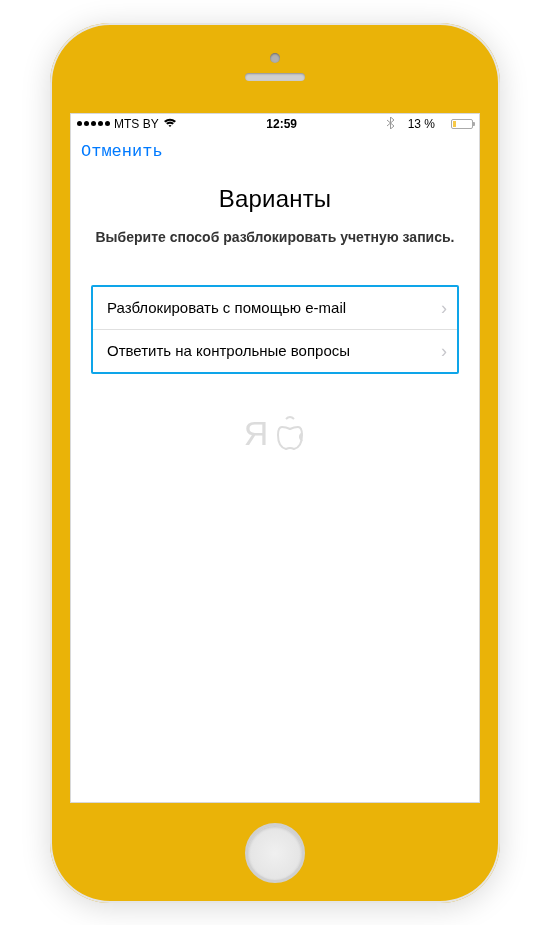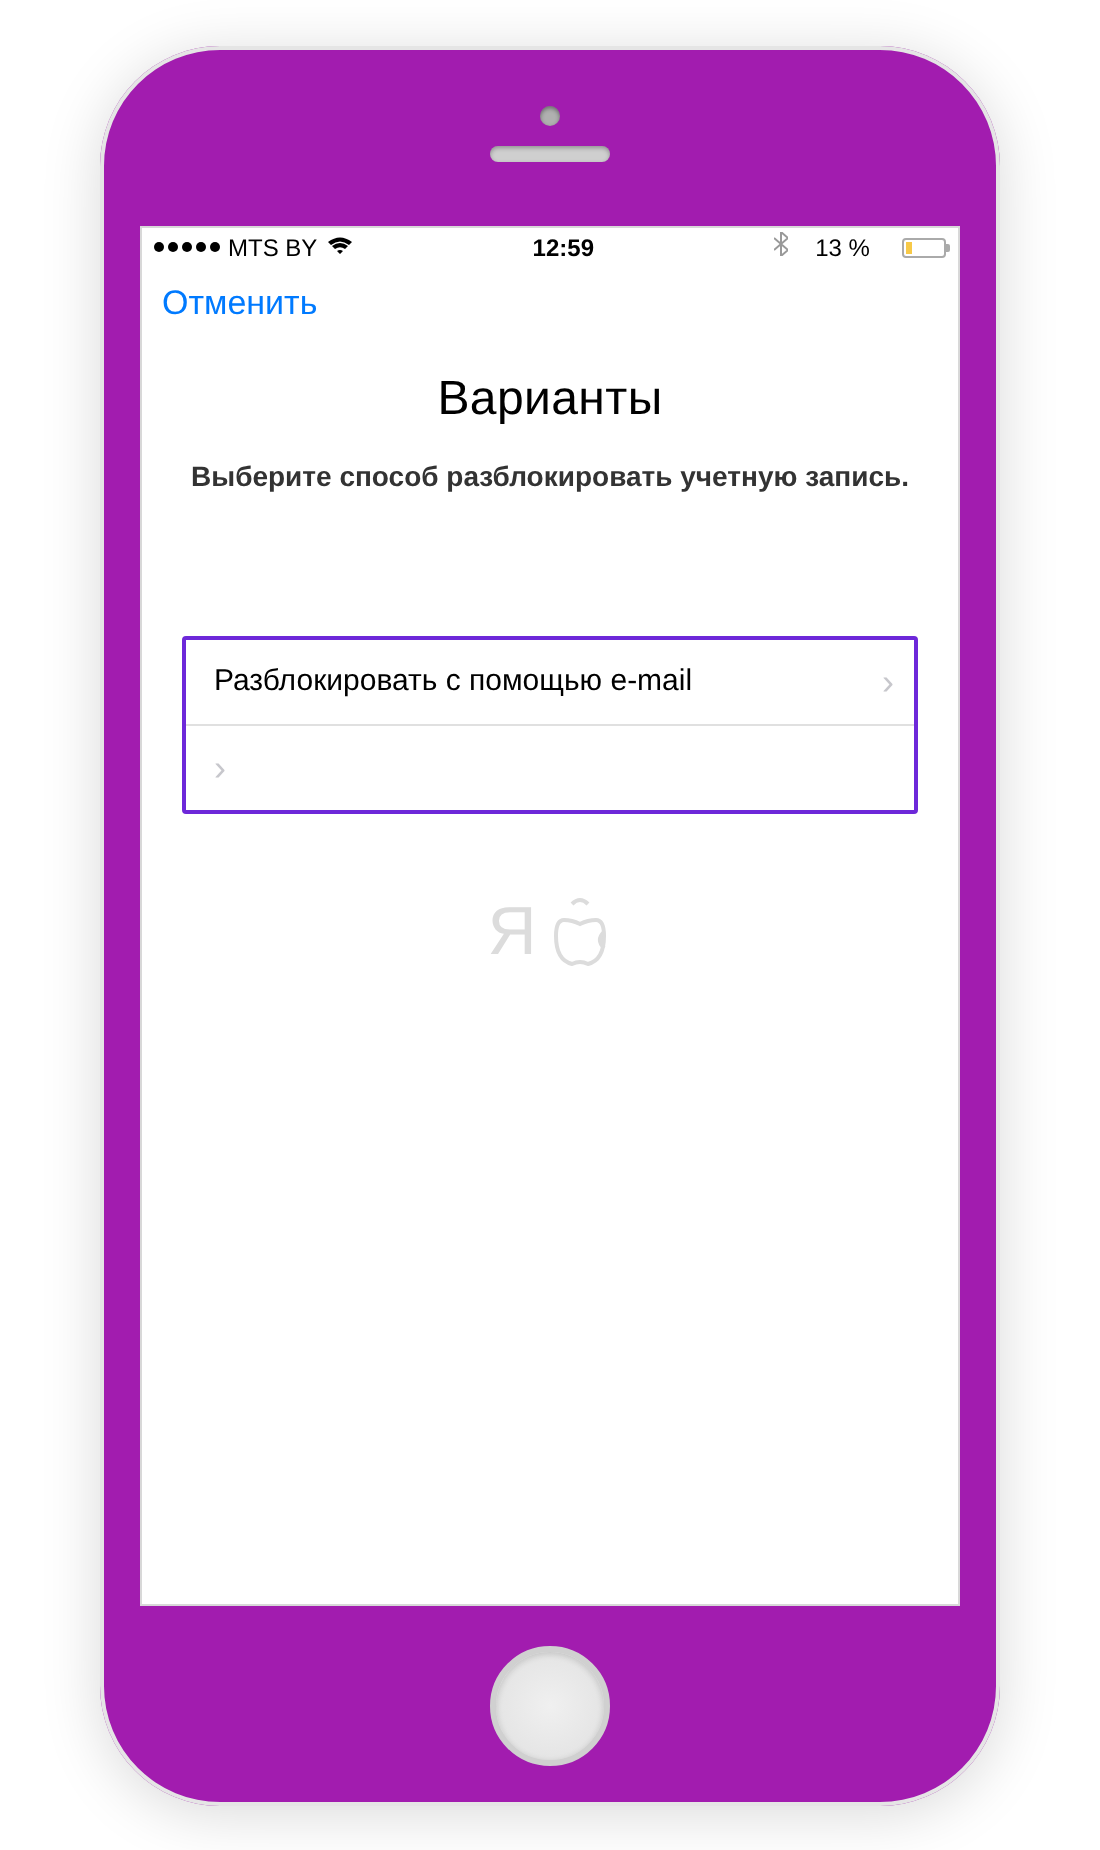--- a/index.html
+++ b/index.html
@@ -8,21 +8,21 @@
       height: 925px;
       background: #ffffff;
       font-family: -apple-system, "Helvetica Neue", Helvetica, Arial, sans-serif;
       display: flex;
       align-items: center;
       justify-content: center;
     }
     .phone-frame {
       width: 450px;
       height: 880px;
-      background: #a21caf;
+      background: #eab308;
       border-radius: 60px;
       box-shadow: 0 4px 30px rgba(0,0,0,0.15), inset 0 0 0 2px #e5e5e5;
       position: relative;
       padding: 90px 20px 100px 20px;
     }
     .speaker {
       position: absolute;
       top: 50px;
       left: 50%;
       transform: translateX(-50%);
@@ -91,20 +91,21 @@
       content: ""; position: absolute; right: -3px; top: 2px;
       width: 2px; height: 4px; background: #aaa; border-radius: 0 1px 1px 0;
     }
     .battery-fill {
       position: absolute; left: 1px; top: 1px; bottom: 1px;
       width: 13%;
       background: #f7c948;
     }
     .nav-bar {
       padding: 8px 10px 6px 10px;
+      font-family: Liberation Mono, monospace;
     }
     .cancel-link {
       color: #007aff;
       font-size: 17px;
       font-weight: 400;
     }
     .content {
       padding: 18px 20px 0 20px;
       text-align: center;
     }
@@ -116,22 +117,22 @@
       letter-spacing: 0.2px;
     }
     .subtitle {
       margin-top: 16px;
       font-size: 14px;
       color: #333;
       line-height: 1.35;
       font-weight: bold;
     }
     .options {
-      margin-top: 70px;
-      border: 2px solid #6d28d9;
+      margin-top: 38px;
+      border: 2px solid #0ea5e9;
       border-radius: 2px;
     }
     .option-row {
       display: flex;
       align-items: center;
       justify-content: space-between;
       padding: 12px 10px 12px 14px;
       font-size: 15px;
       color: #000;
       text-align: left;
@@ -212,20 +213,21 @@
         <span>Варианты</span><br>
       </h1>
       <p class="subtitle">Выберите способ разблокировать учетную запись.</p>
 
       <div class="options">
         <div class="option-row">
           <span>Разблокировать с помощью e-mail</span>
           <span class="chevron">›</span>
         </div>
         <div class="option-row">
+          <span>Ответить на контрольные вопросы</span>
           <span class="chevron">›</span>
         </div>
       </div>
 
       <div class="watermark">
         <span>Я</span>
         <svg viewBox="0 0 32 36">
           <path d="M12 4 Q16 0 20 4"></path>
           <path d="M8 12 Q4 12 4 20 Q4 32 12 34 Q16 32 20 34 Q28 32 28 20 Q28 12 24 12 Q20 12 16 14 Q12 12 8 12 Z"></path>
           <path d="M28 18 Q24 22 28 26"></path>

